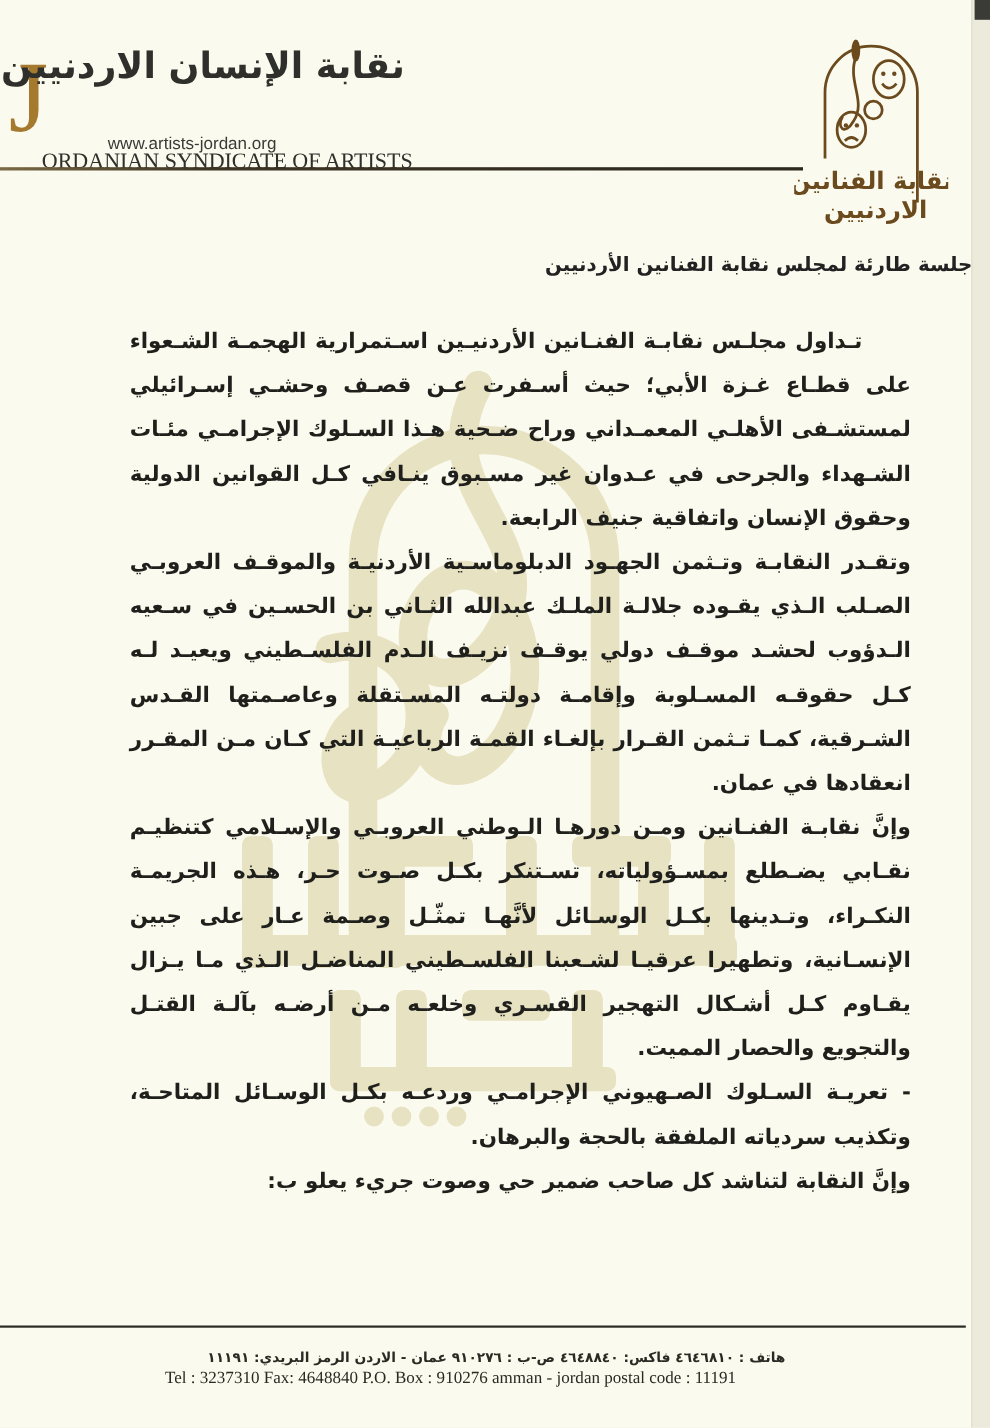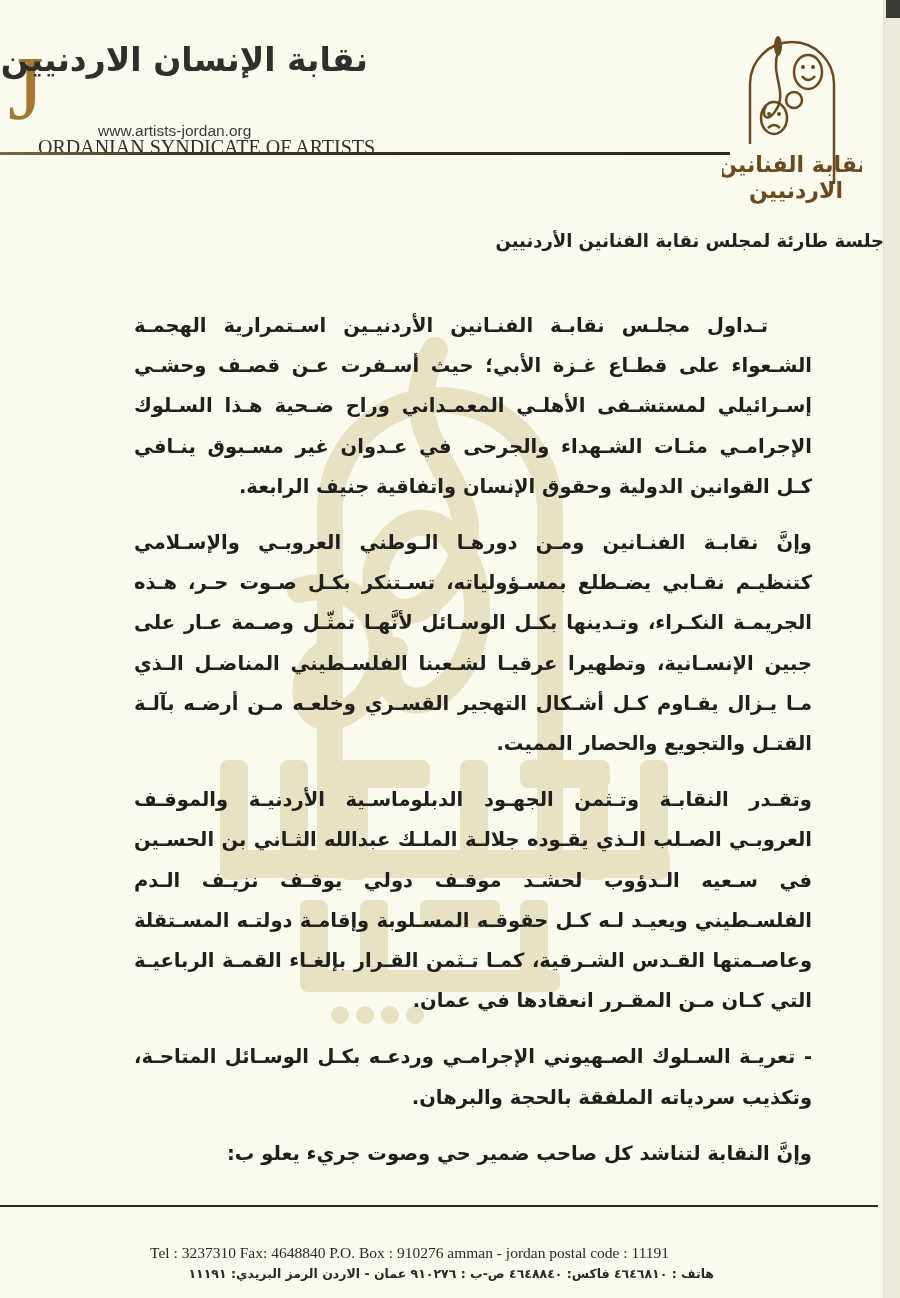--- a/index.html
+++ b/index.html
@@ -56,27 +56,27 @@
     position: absolute; left: 0; top: 230px; width: 884px; text-align: right;
     direction: rtl; font-size: 18px; font-weight: bold; color: #222;
   }
   
   .body-text {
     position: absolute; left: 118px; top: 290px; width: 710px;
     direction: rtl; text-align: justify; text-align-last: right;
     font-size: 19.5px; font-weight: bold; color: #1f1f1c;
     line-height: 40.2px;
   }
-  .body-text p { margin: 16px; }
+  .body-text p { margin: 0; }
   .body-text .indent { text-indent: 44px; }
   
   .foot-rule { position: absolute; left: 0; top: 1205px; width: 878px; height: 2px; background: #2a2924; }
   .foot-ar {
     position: absolute; left: 144px; top: 1226px; width: 570px;
-    direction: rtl; text-align: right; font-size: 12.5px; font-weight: bold; color: #2a2924; white-space: nowrap; margin-top: 40px;
+    direction: rtl; text-align: right; font-size: 12.5px; font-weight: bold; color: #2a2924; white-space: nowrap;
   }
   .foot-en {
     position: absolute; left: 150px; top: 1244px;
     font-family: "Liberation Serif", serif; font-size: 15.5px; color: #2a2924; white-space: nowrap;
   }
 </style>
 </head>
 <body>
 
 <div class="page">
@@ -133,22 +133,22 @@
         <circle cx="57" cy="80" r="2"></circle>
     </g>
     <text x="70" y="138" text-anchor="middle" font-family="DejaVu Sans, sans-serif" font-weight="bold" font-size="22" fill="#6b4a1e" direction="rtl">نقابة الفنانين</text>
     <text x="74" y="164" text-anchor="middle" font-family="DejaVu Sans, sans-serif" font-weight="bold" font-size="22" fill="#6b4a1e" direction="rtl">الاردنيين</text>
   </svg>
 
   <div class="title">جلسة طارئة لمجلس نقابة الفنانين الأردنيين</div>
 
   <div class="body-text">
     <p class="indent">تـداول مجلـس نقابـة الفنـانين الأردنيـين اسـتمرارية الهجمـة الشـعواء على قطـاع غـزة الأبي؛ حيث أسـفرت عـن قصـف وحشـي إسـرائيلي لمستشـفى الأهلـي المعمـداني وراح ضـحية هـذا السـلوك الإجرامـي مئـات الشـهداء والجرحى في عـدوان غير مسـبوق ينـافي كـل القوانين الدولية وحقوق الإنسان واتفاقية جنيف الرابعة.</p>
+    <p>وتقـدر النقابـة وتـثمن الجهـود الدبلوماسـية الأردنيـة والموقـف العروبـي الصـلب الـذي يقـوده جلالـة الملـك عبدالله الثـاني بن الحسـين في سـعيه الـدؤوب لحشـد موقـف دولي يوقـف نزيـف الـدم الفلسـطيني ويعيـد لـه كـل حقوقـه المسـلوبة وإقامـة دولتـه المسـتقلة وعاصـمتها القـدس الشـرقية، كمـا تـثمن القـرار بإلغـاء القمـة الرباعيـة التي كـان مـن المقـرر انعقادها في عمان.</p>
     <p>وإنَّ نقابـة الفنـانين ومـن دورهـا الـوطني العروبـي والإسـلامي كتنظيـم نقـابي يضـطلع بمسـؤولياته، تسـتنكر بكـل صـوت حـر، هـذه الجريمـة النكـراء، وتـدينها بكـل الوسـائل لأنَّهـا تمثّـل وصـمة عـار على جبين الإنسـانية، وتطهيرا عرقيـا لشـعبنا الفلسـطيني المناضـل الـذي مـا يـزال يقـاوم كـل أشـكال التهجير القسـري وخلعـه مـن أرضـه بآلـة القتـل والتجويع والحصار المميت.</p>
-    <p>وتقـدر النقابـة وتـثمن الجهـود الدبلوماسـية الأردنيـة والموقـف العروبـي الصـلب الـذي يقـوده جلالـة الملـك عبدالله الثـاني بن الحسـين في سـعيه الـدؤوب لحشـد موقـف دولي يوقـف نزيـف الـدم الفلسـطيني ويعيـد لـه كـل حقوقـه المسـلوبة وإقامـة دولتـه المسـتقلة وعاصـمتها القـدس الشـرقية، كمـا تـثمن القـرار بإلغـاء القمـة الرباعيـة التي كـان مـن المقـرر انعقادها في عمان.</p>
     <p>- تعريـة السـلوك الصـهيوني الإجرامـي وردعـه بكـل الوسـائل المتاحـة، وتكذيب سردياته الملفقة بالحجة والبرهان.</p>
     <p>وإنَّ النقابة لتناشد كل صاحب ضمير حي وصوت جريء يعلو ب:</p>
   </div>
 
   <div class="foot-rule"></div>
   <div class="foot-ar">هاتف : ٤٦٤٦٨١٠   فاكس: ٤٦٤٨٨٤٠  ص-ب : ٩١٠٢٧٦ عمان - الاردن  الرمز البريدي: ١١١٩١</div>
   <div class="foot-en">Tel : 3237310  Fax:  4648840  P.O. Box : 910276   amman - jordan  postal code : 11191</div>
 </div>
 
 <div class="right-strip">

